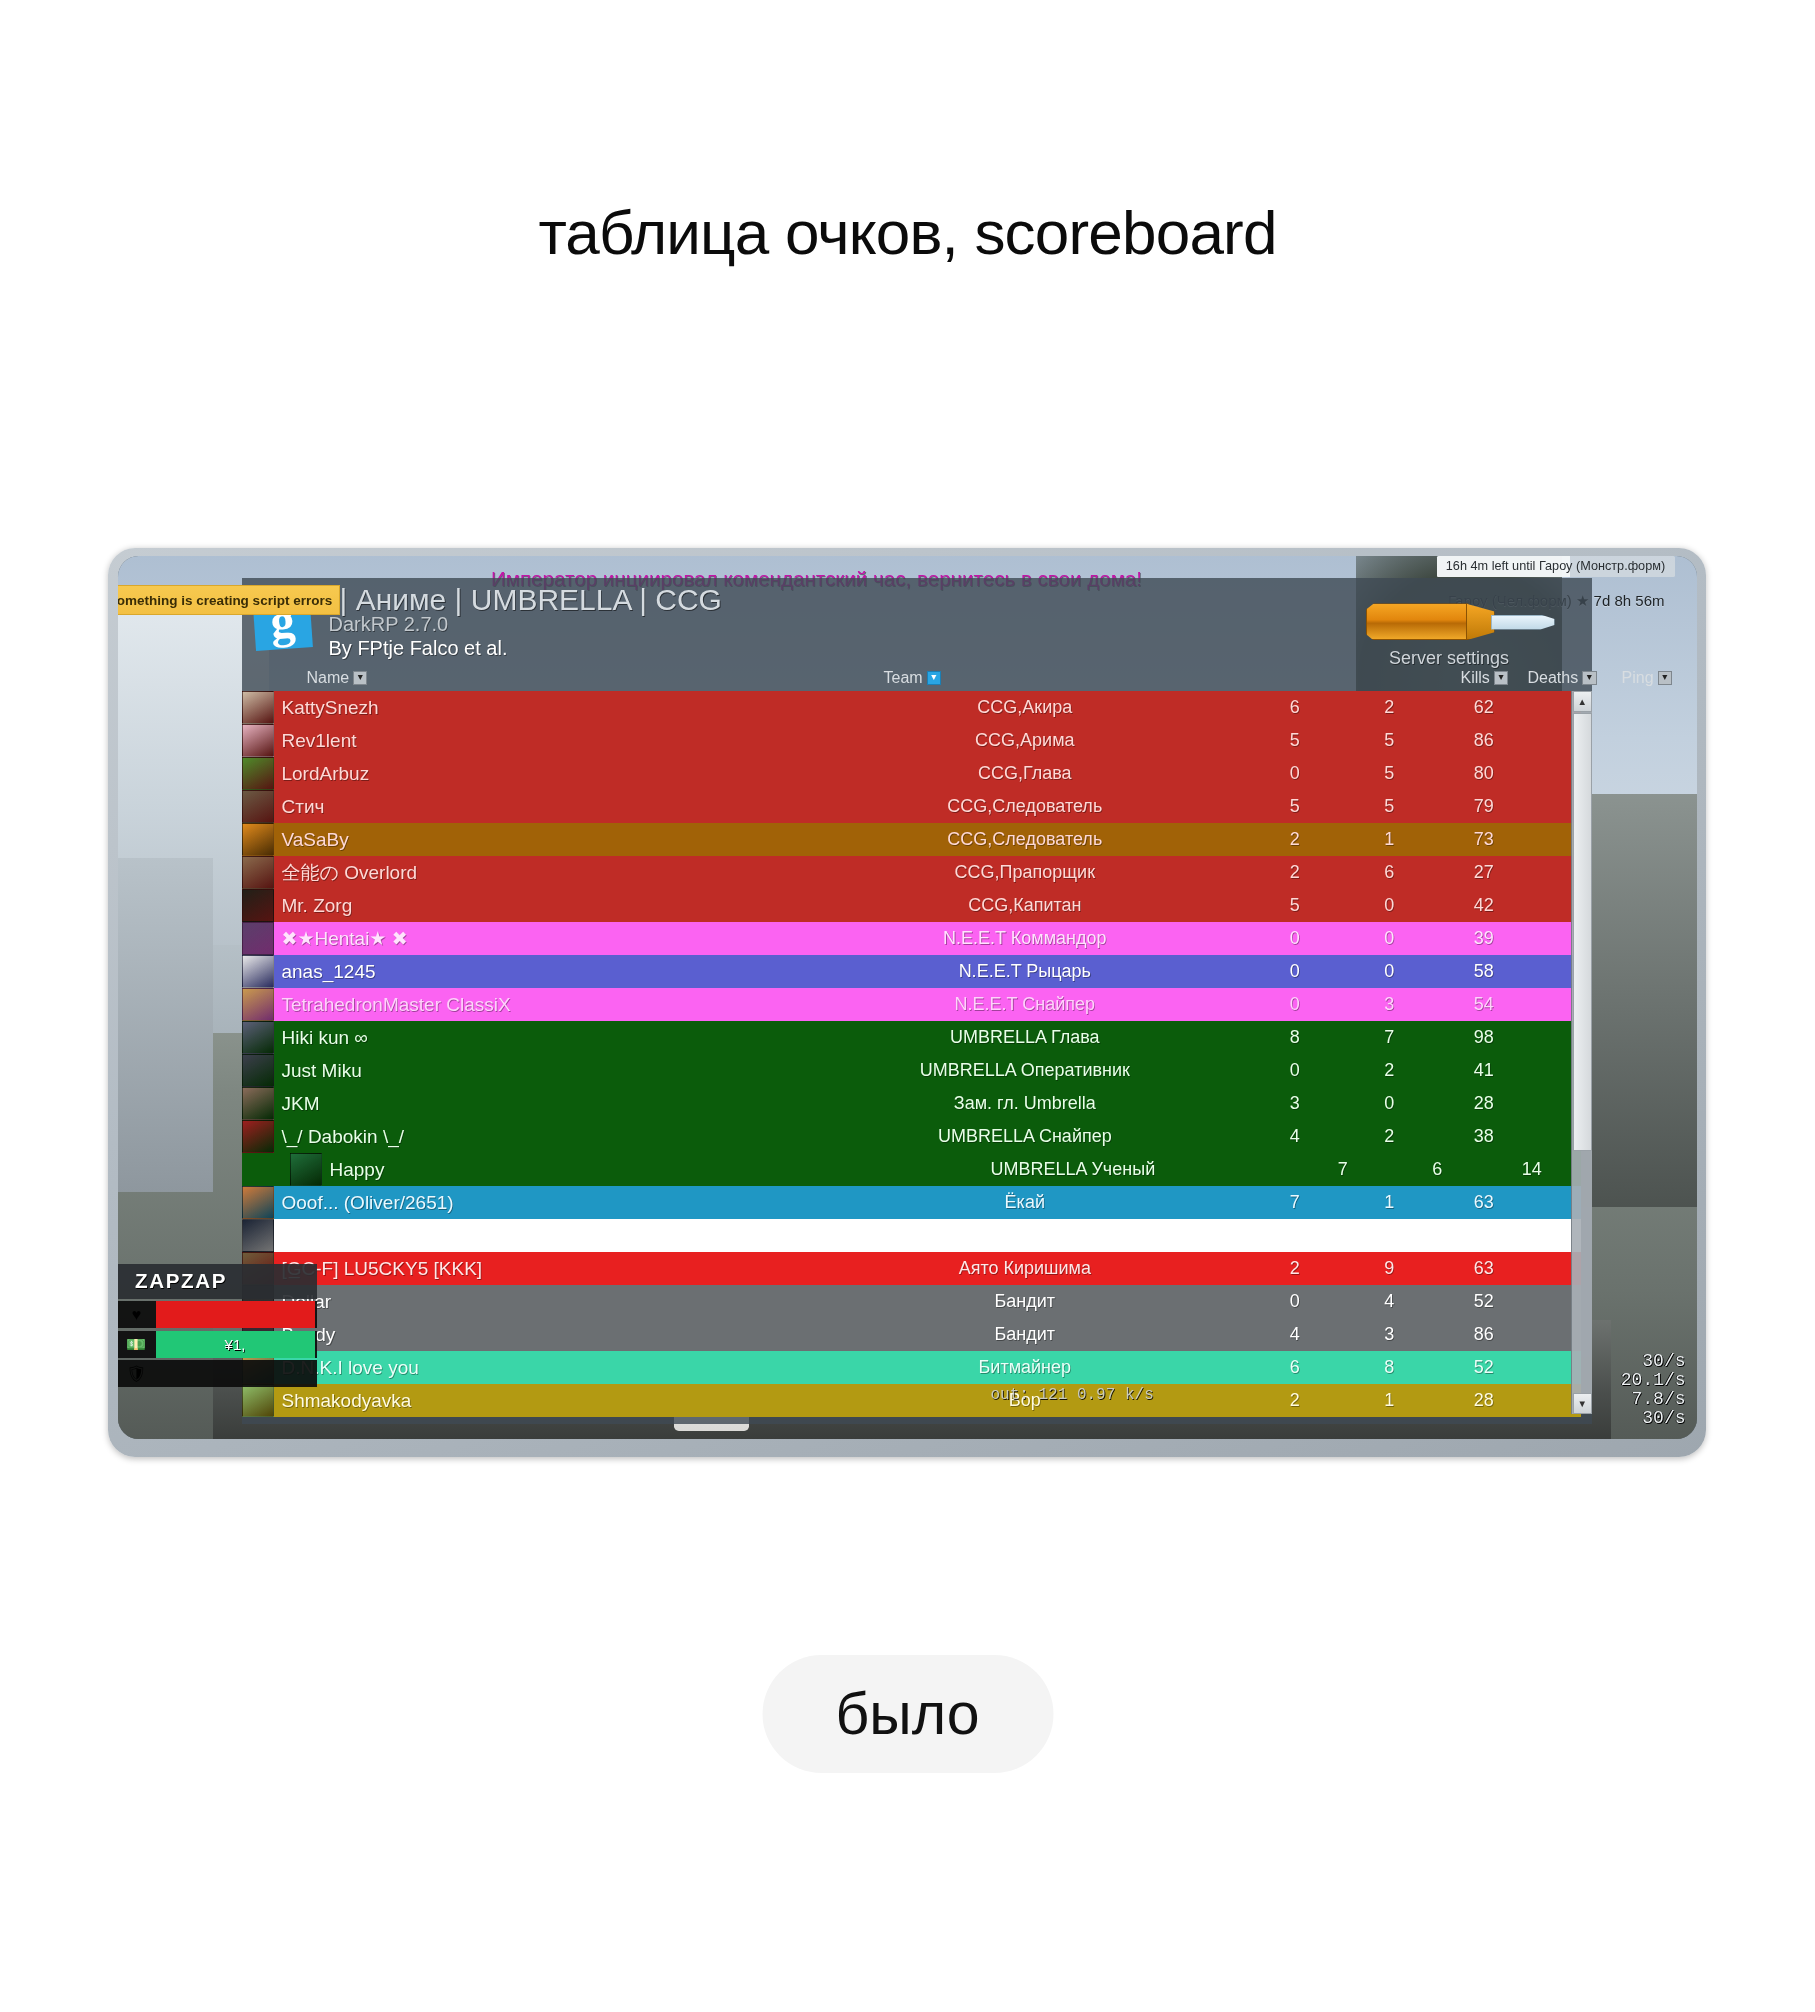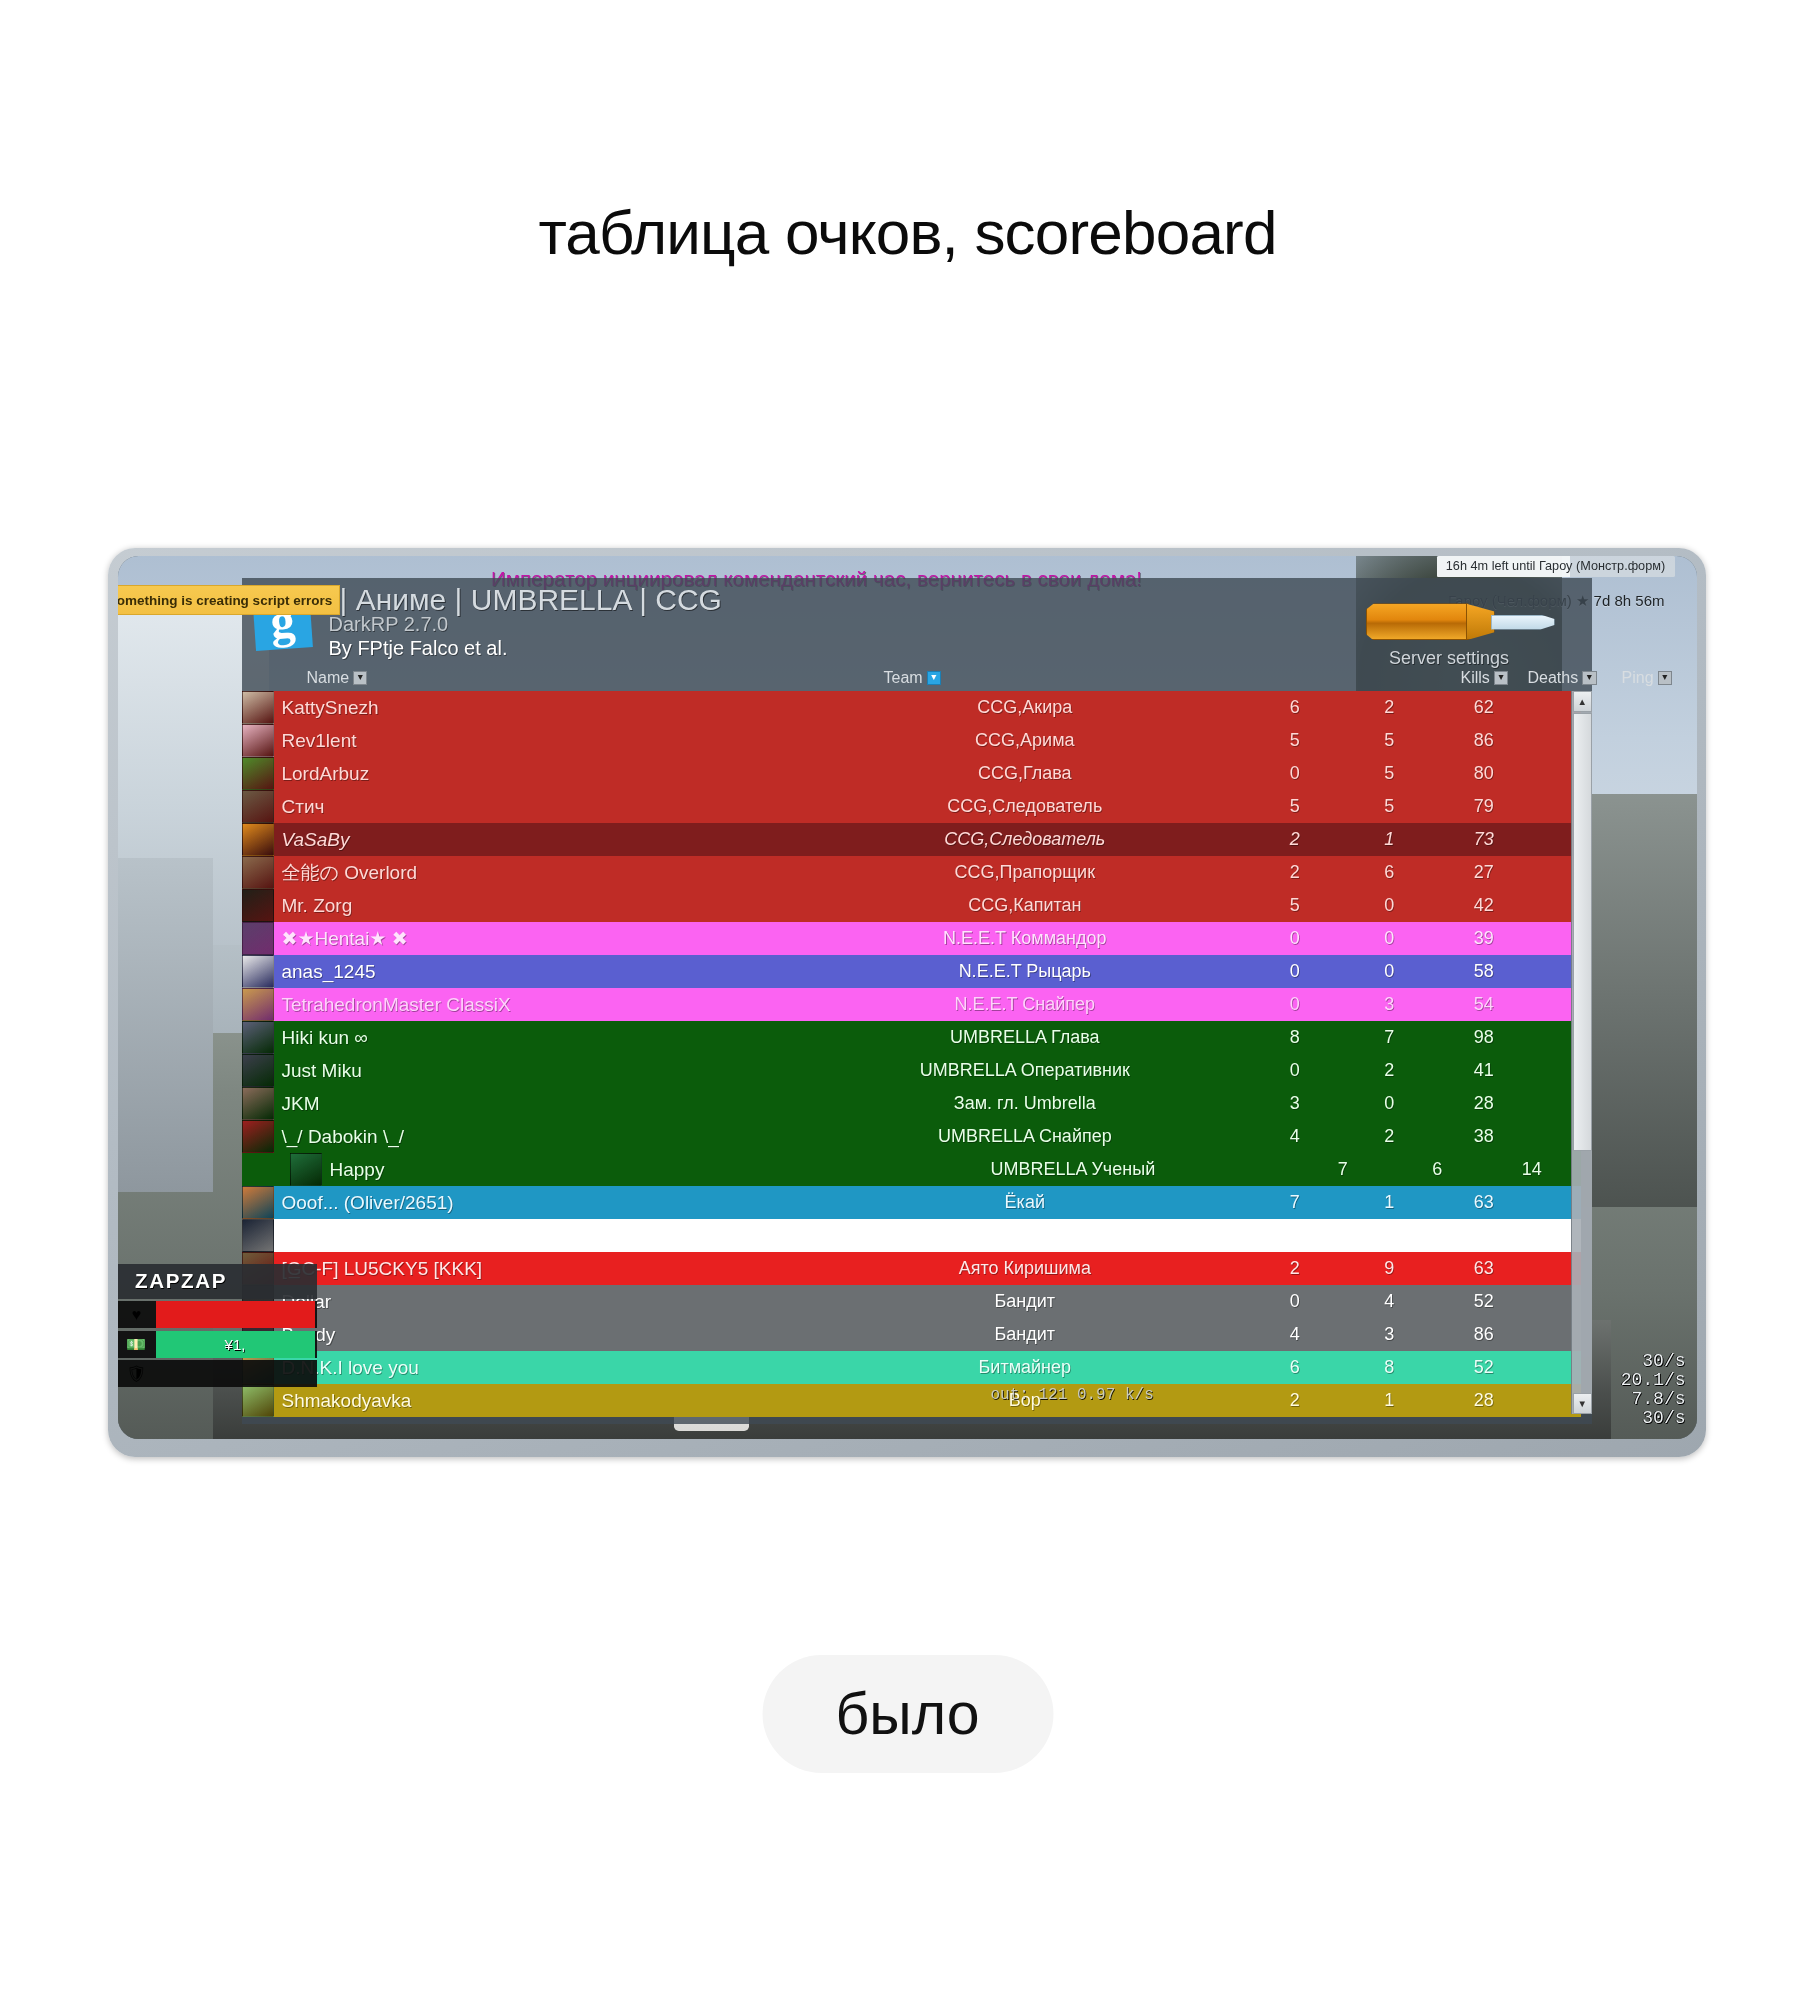--- a/index.html
+++ b/index.html
@@ -460,21 +460,21 @@
             <div class="pp">80</div>
           </div>
           <div class="prow" style="background: rgb(191, 44, 38); color: rgb(255, 217, 214);">
             <div class="pav" style="background: linear-gradient(150deg, rgb(107, 90, 68), rgba(0, 0, 0, 0.55));"></div>
             <div class="pname">Стич</div>
             <div class="pteam">CCG,Следователь</div>
             <div class="pk">5</div>
             <div class="pd">5</div>
             <div class="pp">79</div>
           </div>
-          <div class="prow" style="background: #7f1d1d; color: rgb(255, 217, 214); font-style: italic;">
+          <div class="prow" style="background: #a16207; color: rgb(255, 217, 214);">
             <div class="pav" style="background: linear-gradient(150deg, rgb(224, 138, 28), rgba(0, 0, 0, 0.55));"></div>
             <div class="pname">VaSaBy</div>
             <div class="pteam">CCG,Следователь</div>
             <div class="pk">2</div>
             <div class="pd">1</div>
             <div class="pp">73</div>
           </div>
           <div class="prow" style="background: rgb(191, 44, 38); color: rgb(255, 217, 214); align-items: center;">
             <div class="pav" style="background: linear-gradient(150deg, rgb(138, 106, 76), rgba(0, 0, 0, 0.55));"></div>
             <div class="pname">全能の Overlord</div>

